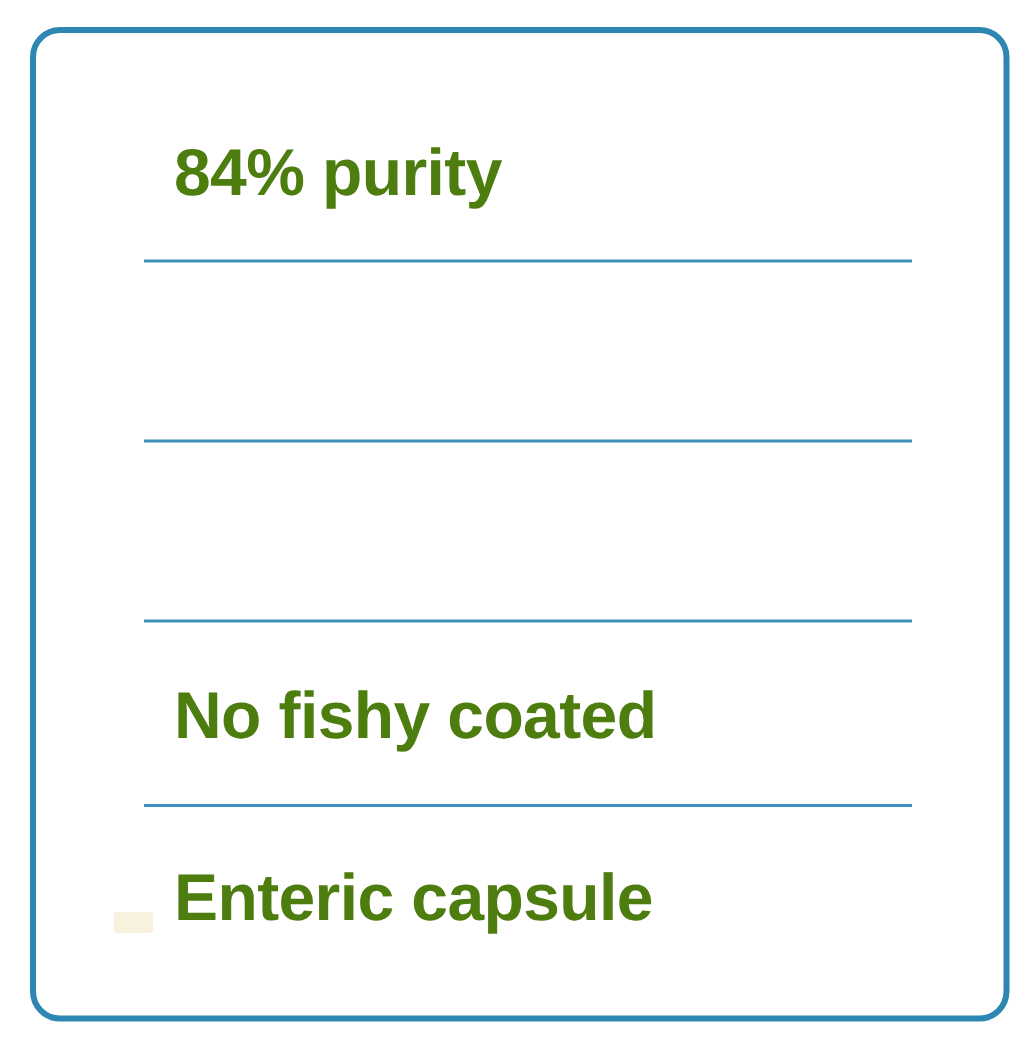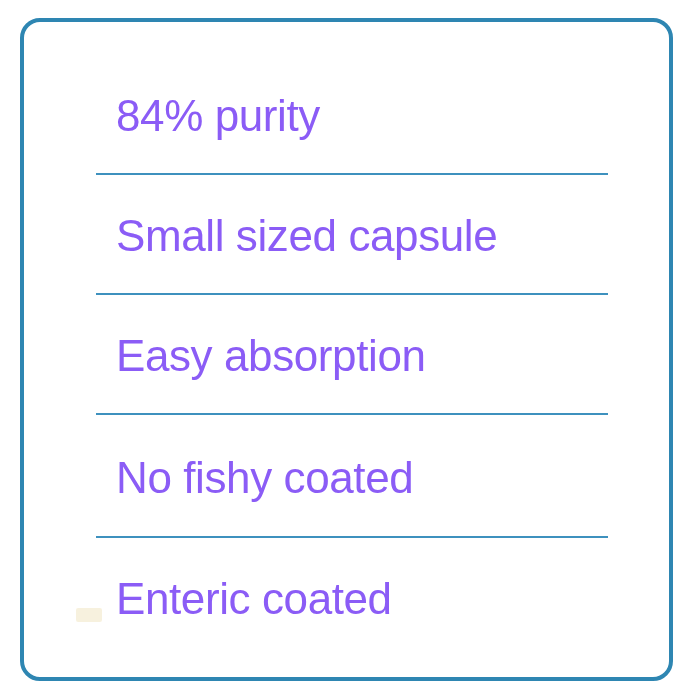--- a/index.html
+++ b/index.html
@@ -49,25 +49,25 @@
     left: 72px;
     width: 512px;
     height: 120px;
     display: flex;
     align-items: center;
   }
 
   .feature-label {
     display: block;
     font-family: "Liberation Sans", sans-serif;
-    font-weight: normal;
+    font-weight: bold;
     font-size: 44px;
     line-height: 1.05;
     letter-spacing: -0.4px;
-    color: #8b5cf6;
+    color: #4d7c0f;
     white-space: nowrap;
     margin-left: 20px;
   }
 
   
   .row-0 { top: 34px; }
   .row-1 { top: 154px; }
   .row-2 { top: 274px; }
   .row-3 { top: 396px; }
   .row-4 { top: 517px; }
@@ -105,39 +105,33 @@
   <div id="feature-card">
 
     <div id="feature-list">
 
       <div class="feature-row row-0">
         <span class="feature-label">84% purity</span>
       </div>
 
       <div class="feature-divider div-0"></div>
 
-      <div class="feature-row row-1">
-        <span class="feature-label">Small sized capsule</span>
-      </div>
 
       <div class="feature-divider div-1"></div>
 
-      <div class="feature-row row-2">
-        <span class="feature-label">Easy absorption</span>
-      </div>
 
       <div class="feature-divider div-2"></div>
 
       <div class="feature-row row-3">
         <span class="feature-label">No fishy coated</span>
       </div>
 
       <div class="feature-divider div-3"></div>
 
       <div class="feature-row row-4">
-        <span class="feature-label">Enteric coated</span>
+        <span class="feature-label">Enteric capsule</span>
       </div>
 
       <div id="print-artifact"></div>
 
     </div>
   </div>
 </div>
 
 </body></html>

